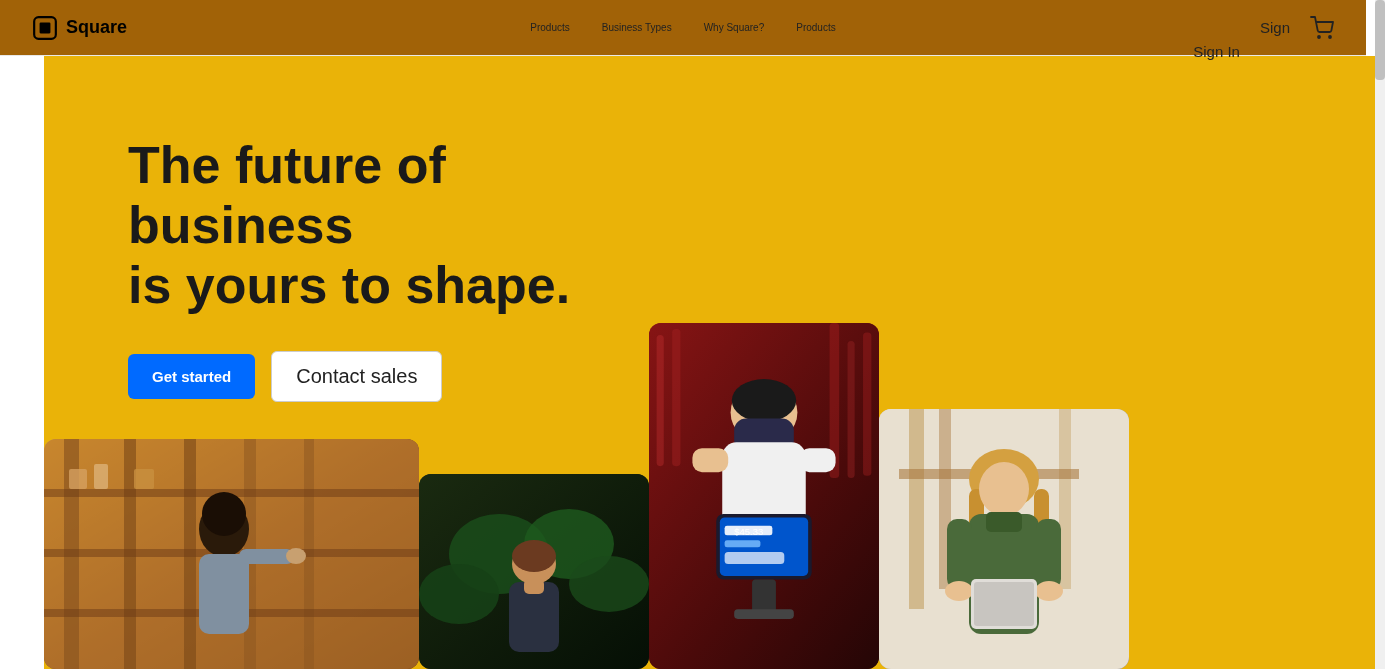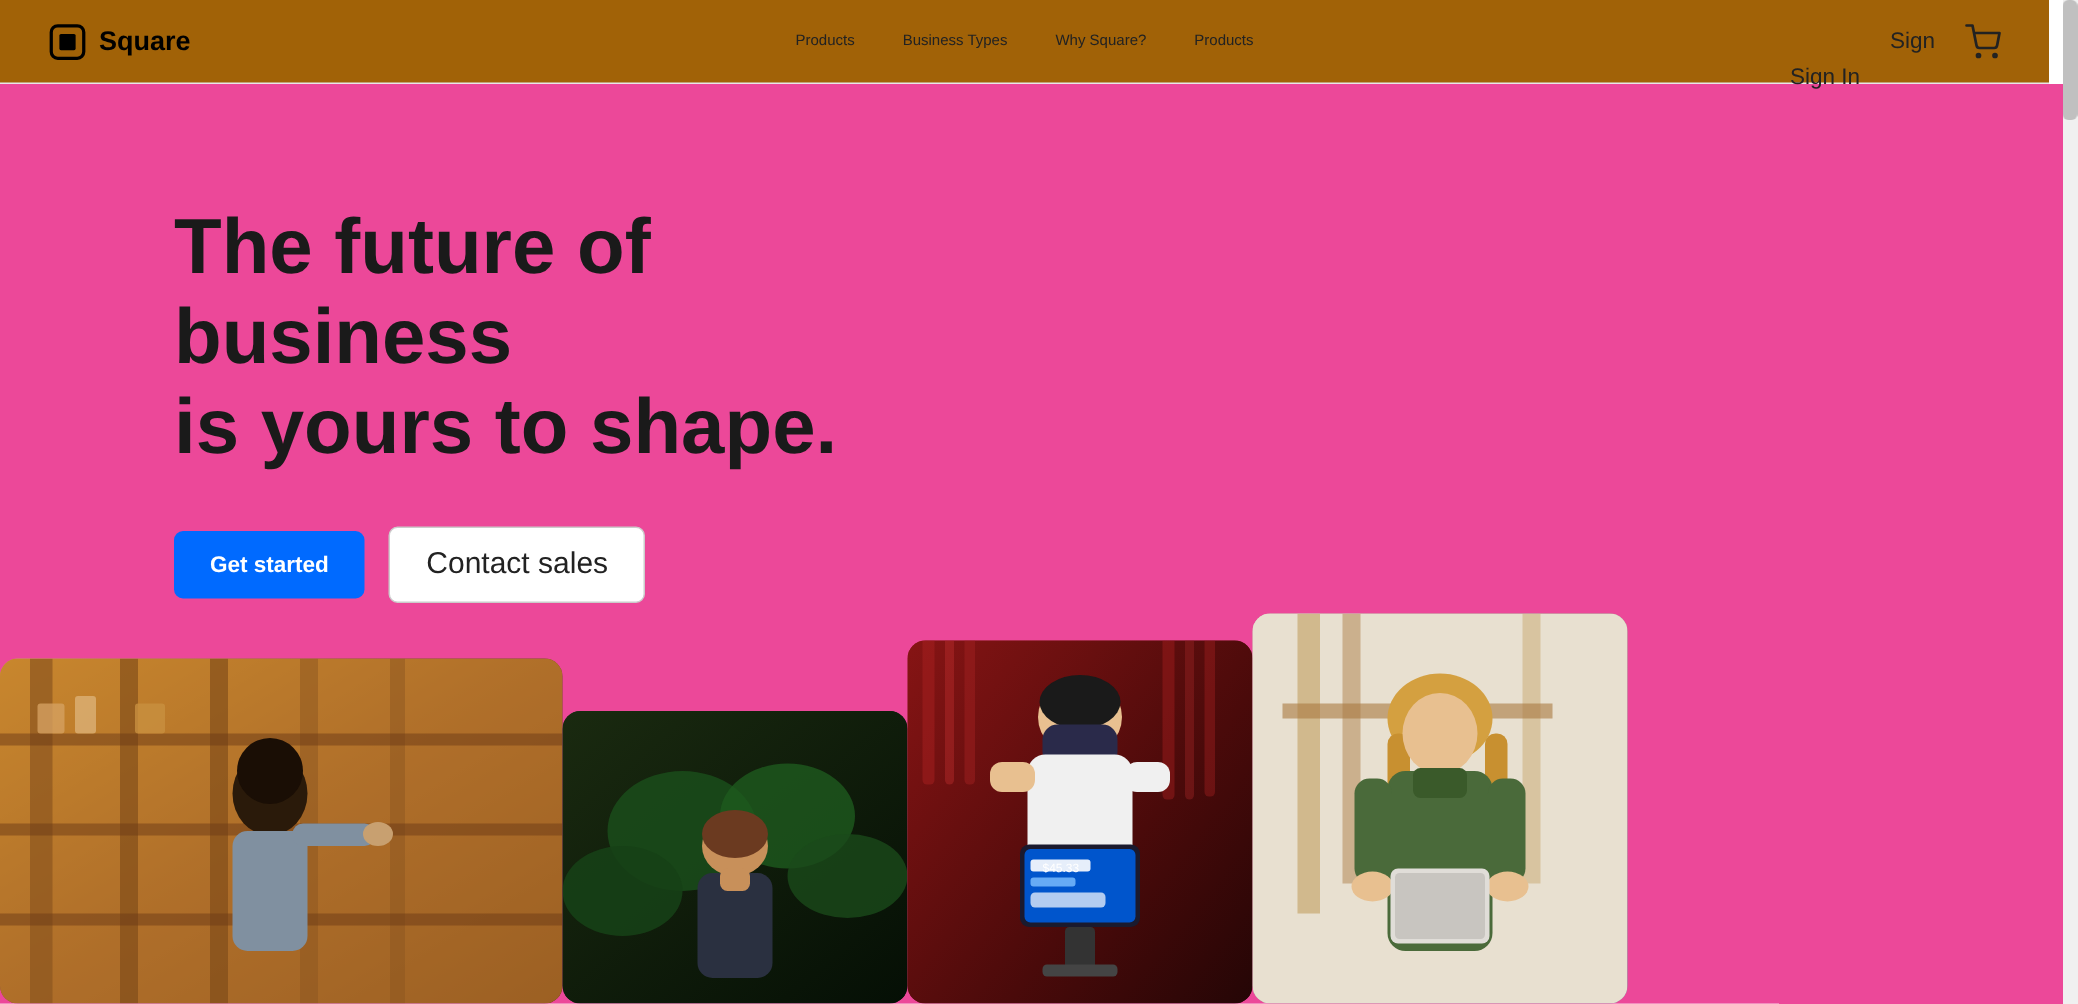--- a/index.html
+++ b/index.html
@@ -106,24 +106,25 @@
 
     .cart-icon-wrap {
       cursor: pointer;
       display: flex;
       align-items: center;
     }
 
     
     .main-content {
       margin-top: 56px;
-      padding: 80px 0 0 116px;
-      background: #ec4899;
+      padding: 80px 0 0 84px;
+      background: #eab308;
       min-height: 613px;
       position: relative;
+      margin-left: 44px;
     }
 
     .hero-section {
       max-width: 500px;
       margin-bottom: 40px;
     }
 
     .hero-title {
       font-size: 52px;
       font-weight: 700;
@@ -194,21 +195,21 @@
       background: linear-gradient(135deg, #2d3a2d 0%, #1a2a1a 50%, #0d1a0d 100%);
       border-radius: 12px;
       overflow: hidden;
     }
 
     
     .img-3 {
       left: 765px;
       bottom: 0;
       width: 230px;
-      height: 242px;
+      height: 346px;
       background: linear-gradient(135deg, #8b2020 0%, #6b1515 40%, #3a0808 80%, #2a0505 100%);
       border-radius: 12px;
       overflow: hidden;
     }
 
     
     .img-4 {
       left: 1040px;
       bottom: 0;
       width: 250px;

